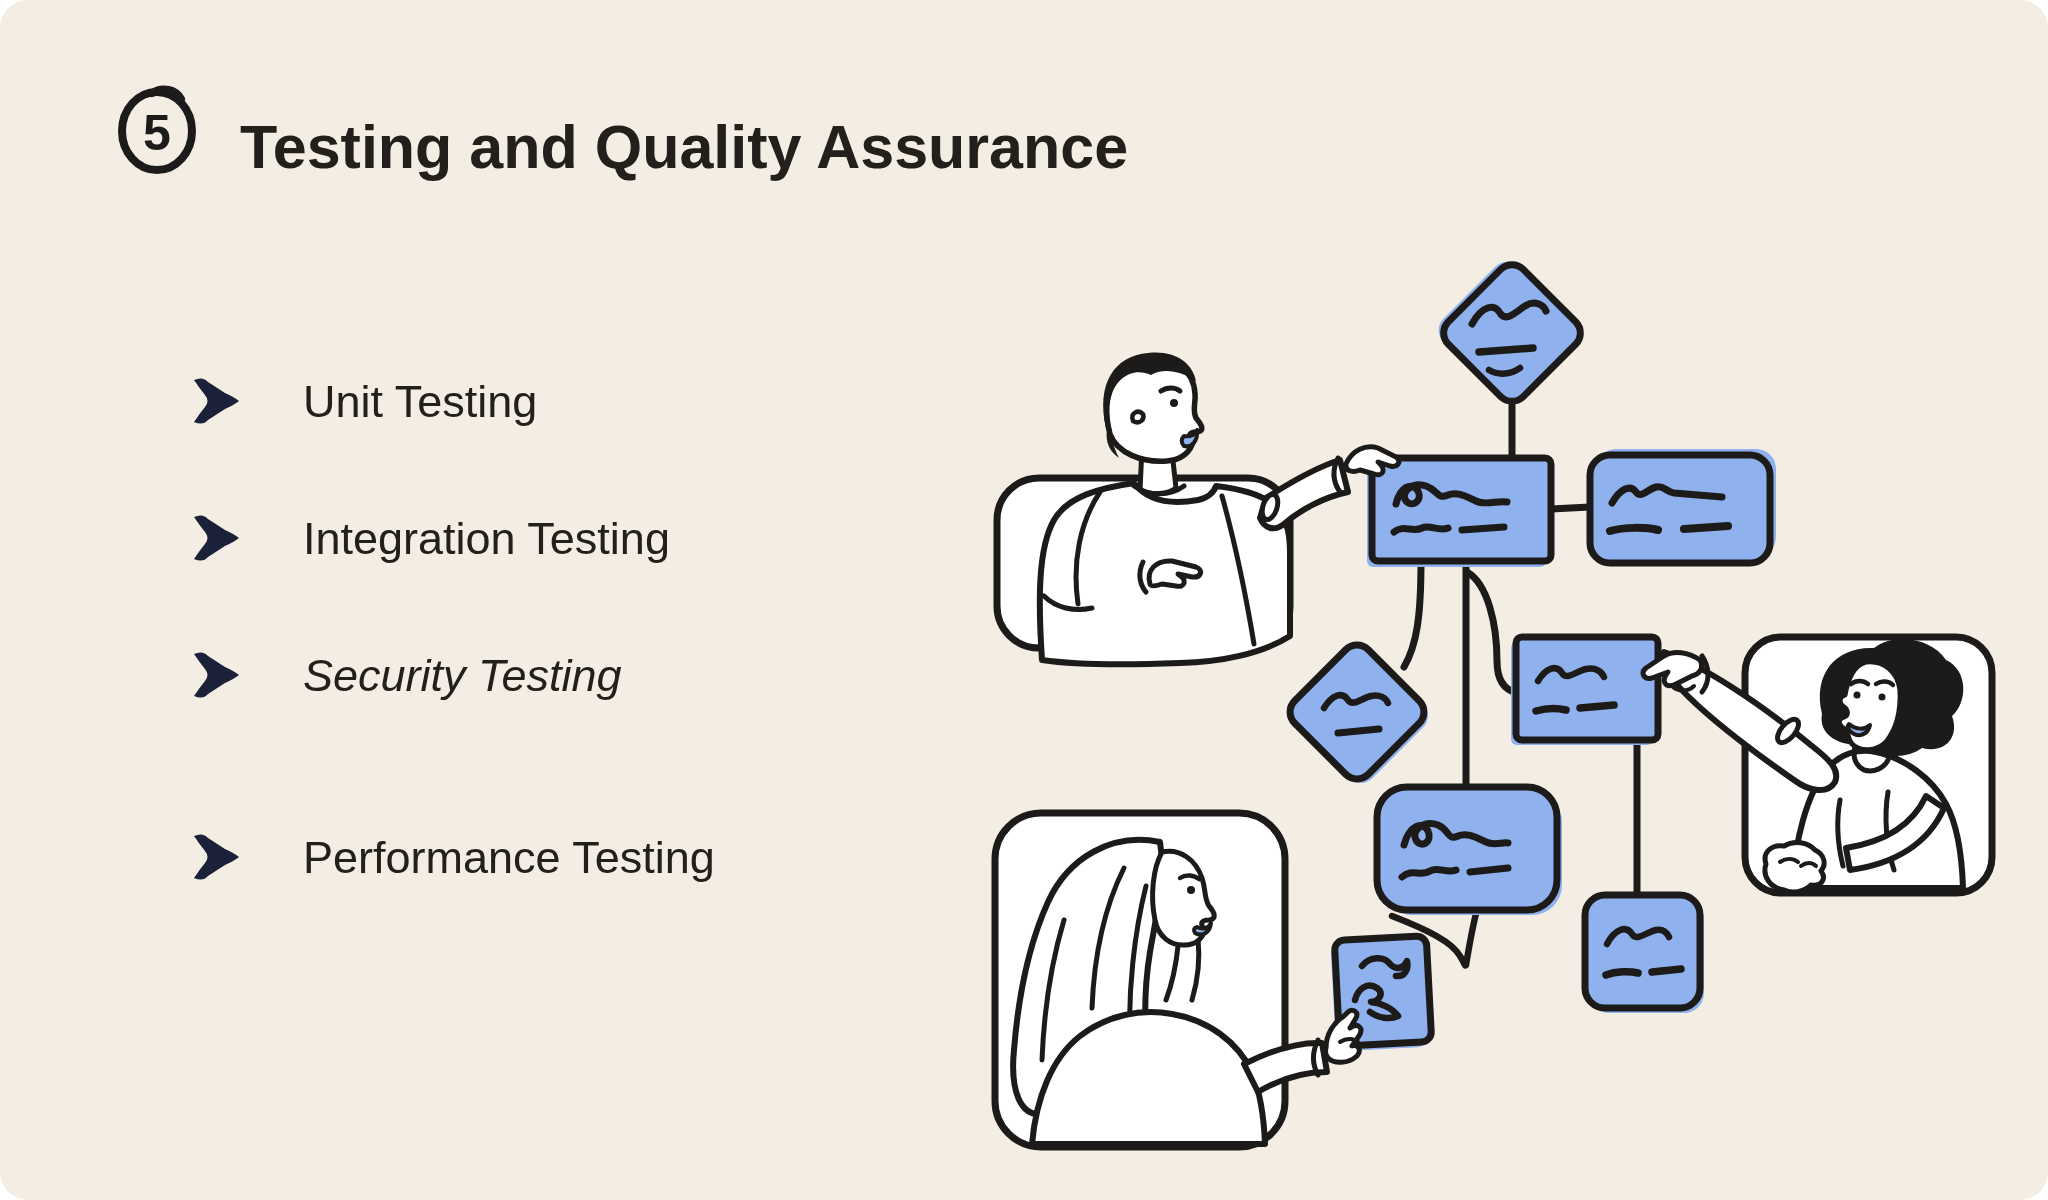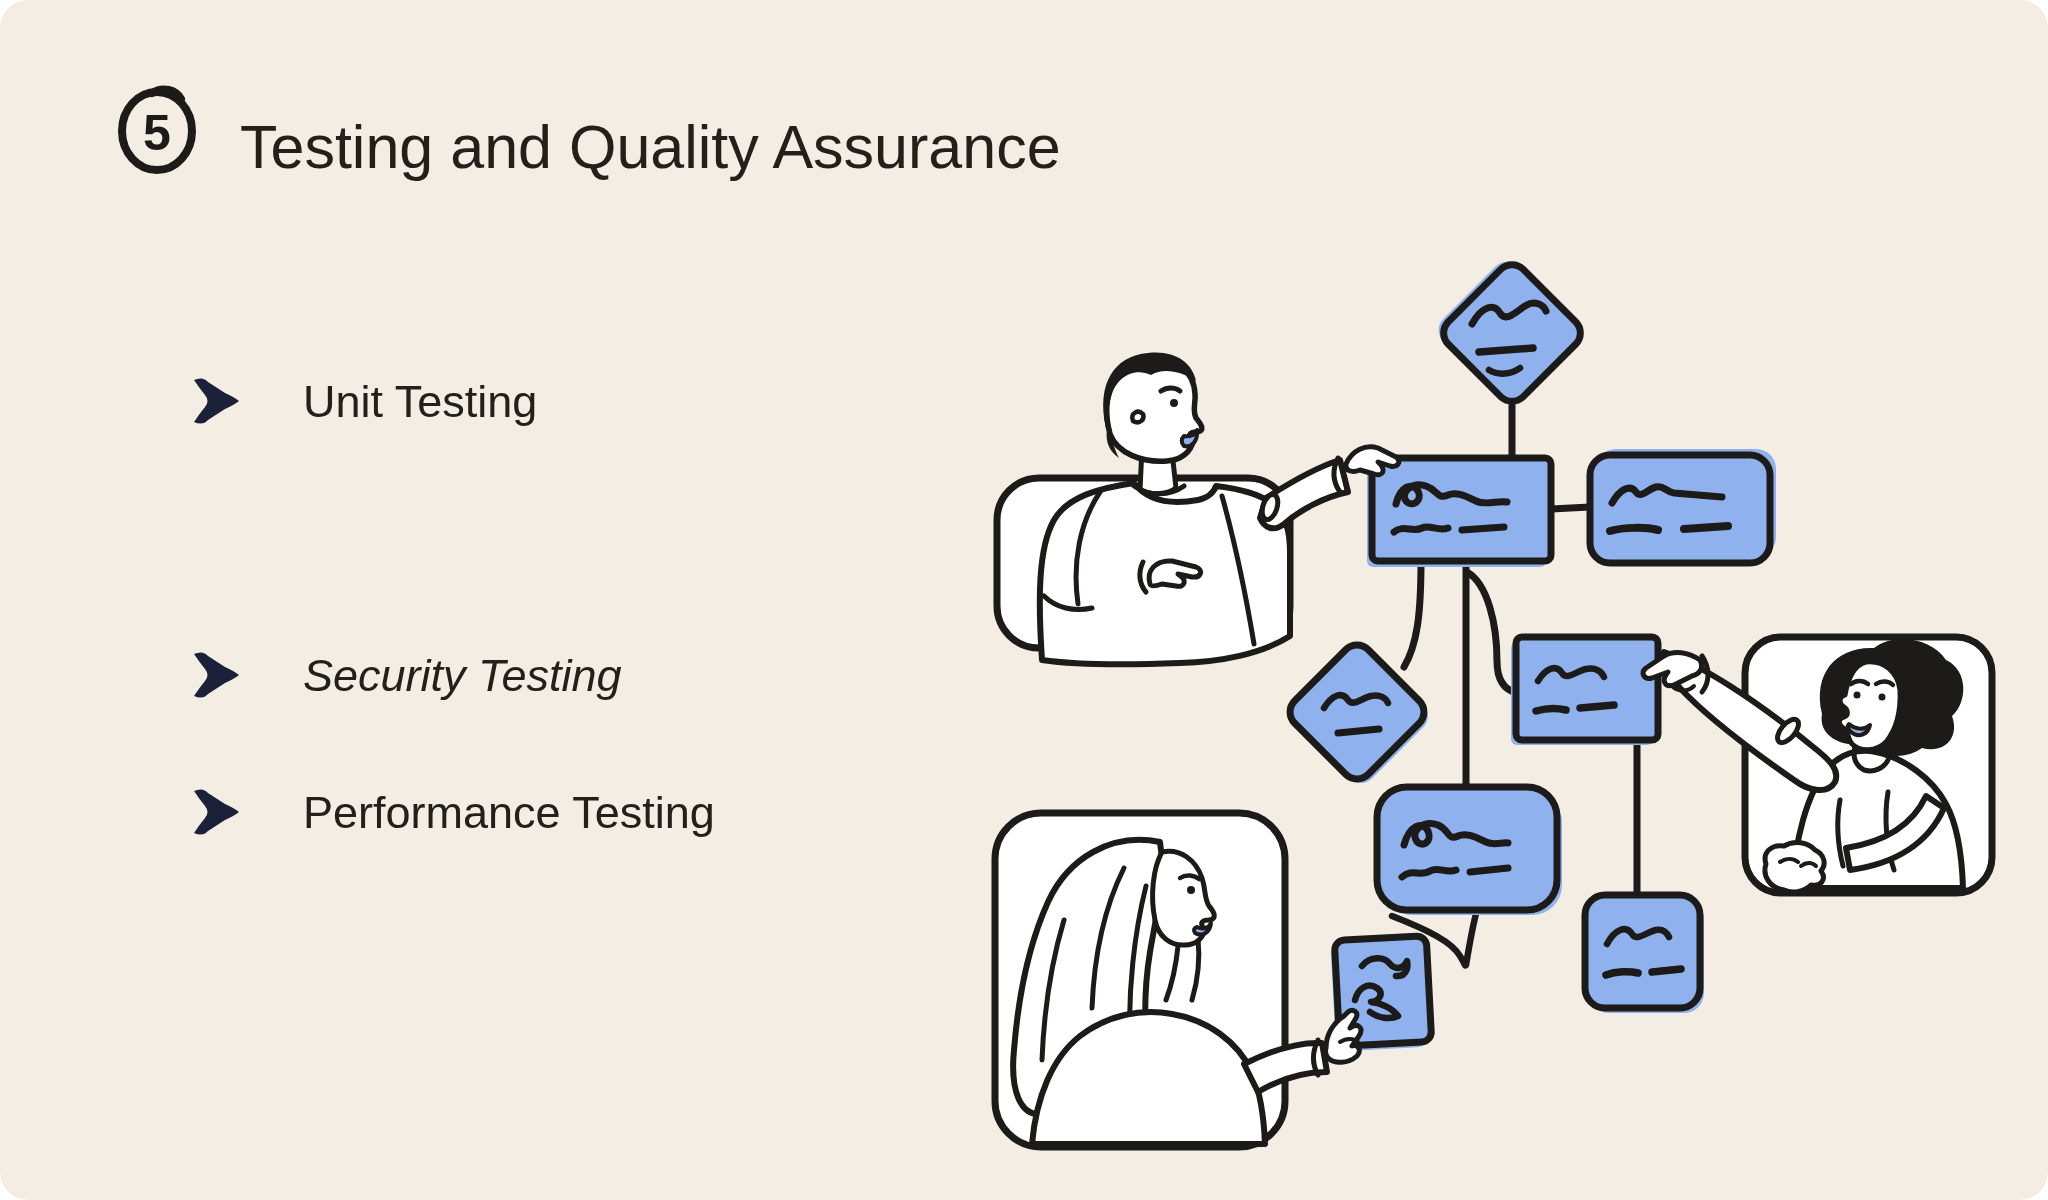--- a/index.html
+++ b/index.html
@@ -14,34 +14,34 @@
     border-radius:28px;overflow:hidden;
   }
   .badge{position:absolute;left:114px;top:84px;width:90px;height:96px;}
   .badge svg{display:block;}
   .badge-num{
     font-family:"Liberation Sans", sans-serif;
     font-weight:bold;font-size:50px;fill:var(--ink,#1c1b19);
   }
   .page-title{
     position:absolute;left:240px;top:76px;
-    font-size:61px;line-height:1;font-weight:400;
+    font-size:61px;line-height:1;font-weight:700;
     color:var(--text,#23201c);letter-spacing:0px;white-space:nowrap;
   }
   .qa-list{position:absolute;left:0;top:0;margin:0;padding:8px;list-style:none;width:100%;height:100%;}
   .qa-item{
     position:absolute;left:193px;height:56px;
     display:flex;align-items:center;
   }
   .qa-item .chev{flex:0 0 auto;width:46px;height:48px;}
   .qa-item .lbl{
     margin-left:64px;font-size:45px;color:var(--text,#23201c);
     white-space:nowrap;line-height:1;
   }
-  .row-0{top:373px;} .row-1{top:510px;} .row-2{top:647px;font-style:italic;} .row-3{top:784px;} .row-4{top:922px;}
+  .row-0{top:373px;} .row-1{top:510px;} .row-2{top:647px;font-style:italic;} .row-3{top:829px;} .row-4{top:922px;}
   .illustration{position:absolute;left:0;top:0;width:2048px;height:1200px;}
   
   .ink{stroke:var(--ink,#1c1b19);fill:none;stroke-linecap:round;stroke-linejoin:round;}
   .wfill{fill:#ffffff;stroke:var(--ink,#1c1b19);stroke-linecap:round;stroke-linejoin:round;}
   .bfill{fill:var(--accent-blue,#8fb1ee);stroke:var(--ink,#1c1b19);stroke-linejoin:round;}
   .bflat{fill:var(--accent-blue,#8fb1ee);stroke:none;}
   .hfill{fill:var(--ink,#1c1b19);stroke:none;}
   .blue{fill:var(--accent-blue,#8fb1ee);}
   .navy{fill:var(--navy,#1a2139);}
 </style>
@@ -60,20 +60,26 @@
 
   <h1 class="page-title">Testing and Quality Assurance</h1>
 
   <ul class="qa-list">
     <li class="qa-item row-0">
       <svg class="chev" viewBox="0 0 46 48">
           <path class="navy" d="M1,3 Q10,-1 15,5 L32,16 Q41,20 46,24 Q41,28 32,32 L15,43 Q10,49 1,45 Q7,36 12,30 Q17,24 12,18 Q7,12 1,3 Z"></path>
         </svg>
       <span class="lbl">Unit Testing</span>
     </li>
+    <li class="qa-item row-1">
+      <svg class="chev" viewBox="0 0 46 48">
+          <path class="navy" d="M1,3 Q10,-1 15,5 L32,16 Q41,20 46,24 Q41,28 32,32 L15,43 Q10,49 1,45 Q7,36 12,30 Q17,24 12,18 Q7,12 1,3 Z"></path>
+        </svg>
+      <span class="lbl">Integration Testing</span>
+    </li>
     <li class="qa-item row-2">
       <svg class="chev" viewBox="0 0 46 48">
           <path class="navy" d="M1,3 Q10,-1 15,5 L32,16 Q41,20 46,24 Q41,28 32,32 L15,43 Q10,49 1,45 Q7,36 12,30 Q17,24 12,18 Q7,12 1,3 Z"></path>
         </svg>
       <span class="lbl">Security Testing</span>
     </li>
     <li class="qa-item row-3">
       <svg class="chev" viewBox="0 0 46 48">
           <path class="navy" d="M1,3 Q10,-1 15,5 L32,16 Q41,20 46,24 Q41,28 32,32 L15,43 Q10,49 1,45 Q7,36 12,30 Q17,24 12,18 Q7,12 1,3 Z"></path>
         </svg>

